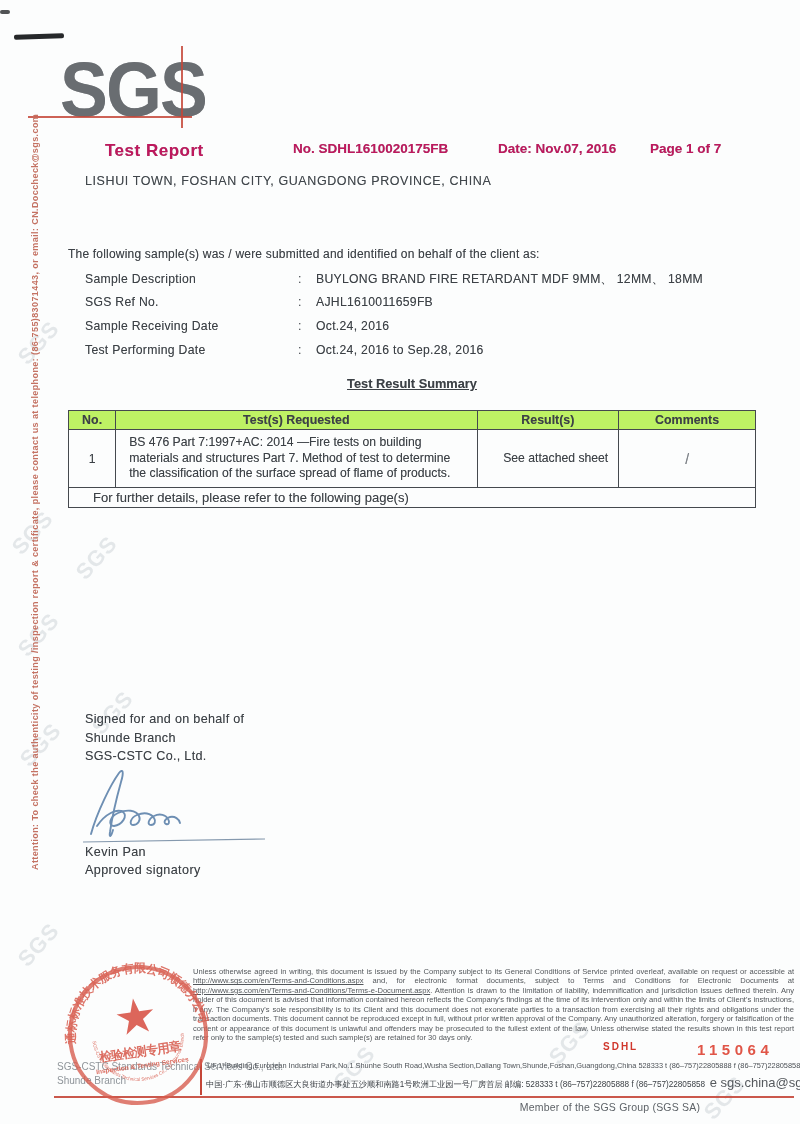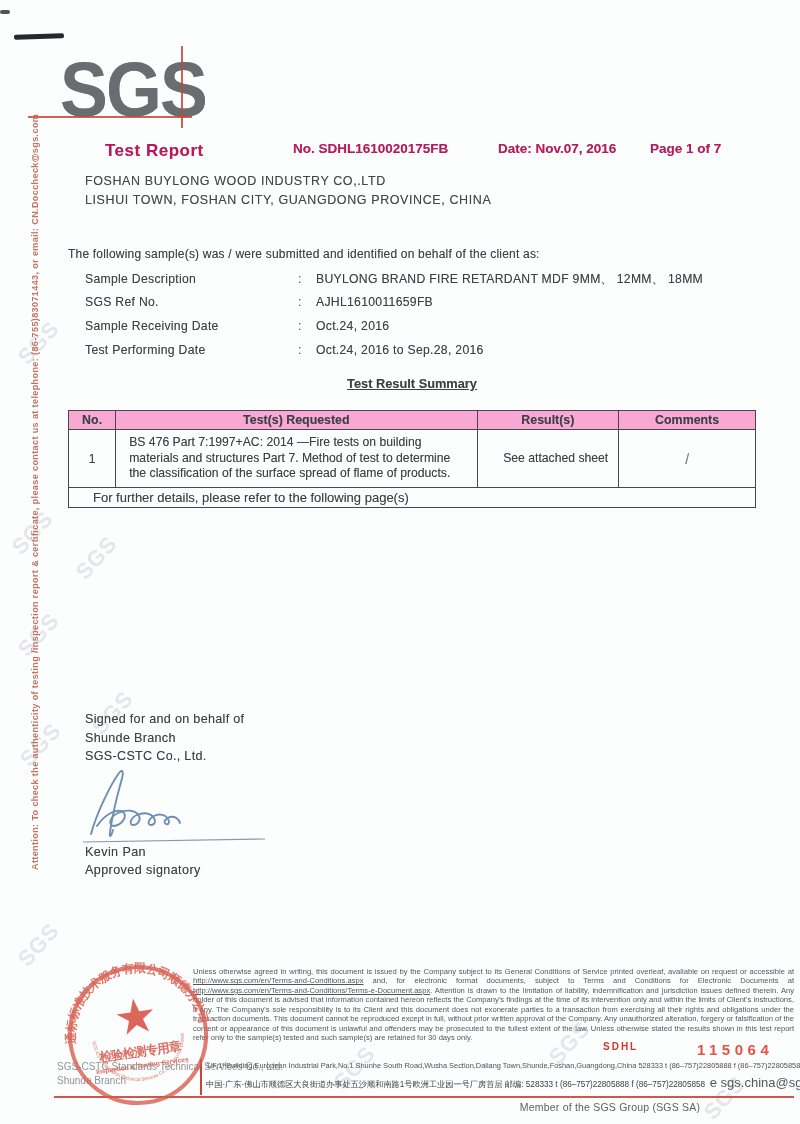--- a/index.html
+++ b/index.html
@@ -29,21 +29,21 @@
   .intro{left:68px;top:247px;font-size:12px;letter-spacing:.2px;}
   
   .srow{left:85px;font-size:12.2px;letter-spacing:.3px;}
   .srow .lbl{display:inline-block;width:213px;}
   .srow .col{display:inline-block;width:18px;color:#55595e;}
   
   .sum-title{left:68px;top:376px;width:688px;text-align:center;font-weight:bold;font-size:12.8px;}
   .sum-title span{text-decoration:underline;}
   table.sum{left:68px;top:410px;width:688px;border-collapse:collapse;position:absolute;font-size:12.2px;color:#3c4146;}
   table.sum th,table.sum td{border:1.5px solid #45494e;}
-  table.sum th{background:#f9a8d4;font-weight:bold;padding:2px 4px;font-size:12.4px;}
+  table.sum th{background:#bef264;font-weight:bold;padding:2px 4px;font-size:12.4px;}
   td.c-no{width:46px;text-align:center;}
   td.c-test{width:368px;padding:3px 6px 3px 13px;line-height:15.5px;}
   td.c-res{width:128px;text-align:right;line-height:17px;padding:20px 10px;}
   td.c-com{width:140px;text-align:center;color:#7d8288;font-size:14px;}
   td.foot{padding:2px 24px;font-size:13px;}
   
   .signed{left:85px;top:710px;font-size:12.6px;line-height:18.5px;letter-spacing:.3px;}
   .sig-svg{left:75px;top:768px;}
   .sig-name{left:85px;top:845px;font-size:12.6px;letter-spacing:.4px;}
   .sig-role{left:85px;top:863px;font-size:12.6px;letter-spacing:.4px;}
@@ -91,21 +91,20 @@
 <div class="abs logo soft">SGS</div>
 <div class="abs red-h"></div>
 <div class="abs red-v"></div>
 
 <div class="abs hdr title soft">Test Report</div>
 <div class="abs hdr repno soft">No. SDHL1610020175FB</div>
 <div class="abs hdr hdate soft">Date: Nov.07, 2016</div>
 <div class="abs hdr hpage soft">Page 1 of  7</div>
 
 <div class="abs client">
-  <div class="soft">FOSHAN BUYLONG WOOD INDUSTRY CO,.LTD</div>
   <div class="soft">LISHUI TOWN, FOSHAN CITY, GUANGDONG PROVINCE, CHINA</div>
 </div>
 
 <div class="abs intro soft">The following sample(s) was / were submitted and identified on behalf of the client as:</div>
 
 <div class="abs srow soft" style="top:271px;">
   <span class="lbl">Sample Description</span><span class="col">:</span><span>BUYLONG BRAND FIRE RETARDANT MDF 9MM、 12MM、 18MM</span>
 </div>
 <div class="abs srow soft" style="top:295px;">
   <span class="lbl">SGS Ref No.</span><span class="col">:</span><span>AJHL1610011659FB</span>

